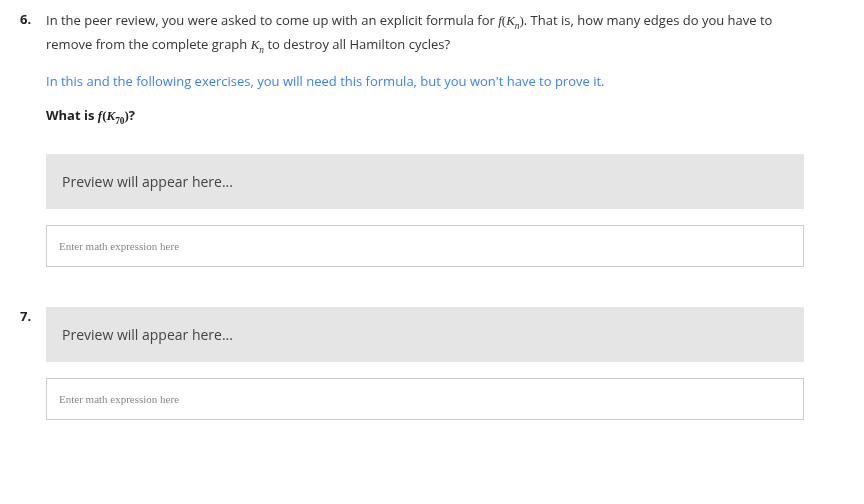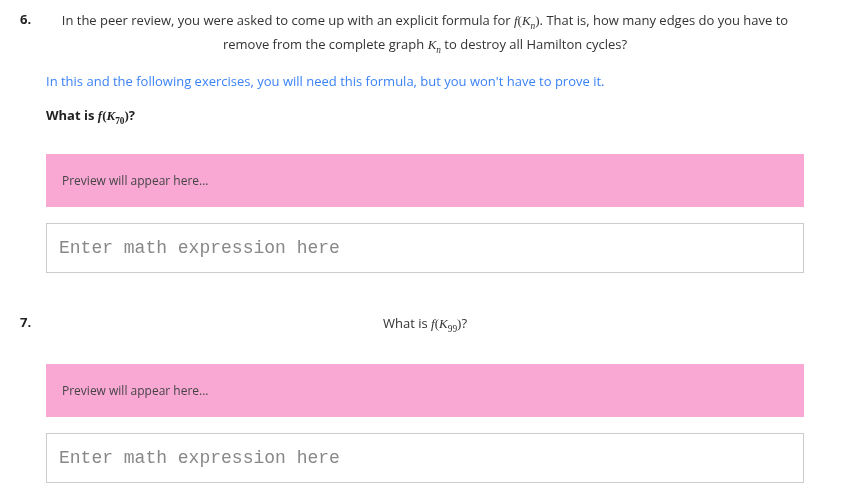--- a/index.html
+++ b/index.html
@@ -22,21 +22,20 @@
     padding-right: 6px;
     color: #222;
   }
   .q-body {
     flex: 1;
   }
   .q-text {
     line-height: 1.6;
     color: #333;
     margin-bottom: 14px;
-    text-align: center;
   }
   .q-subtext {
     line-height: 1.6;
     color: #3b82f6;
     margin-bottom: 14px;
   }
   .q-prompt {
     font-weight: 700;
     color: #222;
     margin-bottom: 28px;
@@ -50,35 +49,35 @@
     font-style: normal;
   }
   .math-sub {
     font-size: 0.72em;
     vertical-align: sub;
     font-family: "Georgia", "Times New Roman", serif;
     position: relative;
     top: 0.05em;
   }
   .preview-box {
-    background: #f9a8d4;
+    background: #e5e5e5;
     padding: 18px 16px;
-    font-size: 12px;
+    font-size: 14px;
     color: #444;
     margin-bottom: 16px;
   }
   .input-box {
     border: 1px solid #ccc;
     padding: 14px 12px;
-    font-size: 18px;
+    font-size: 11px;
     color: #777;
     background: #fff;
     width: 100%;
     outline: none;
-    font-family: Liberation Mono, monospace;
+    font-family: Liberation Serif, serif;
   }
   .input-box::placeholder {
     color: #888;
   }
 </style>
 </head>
 <body>
 
 <div class="question">
   <div class="q-number">6.</div>
@@ -97,21 +96,18 @@
     <div class="preview-box">Preview will appear here...</div>
 
     <input type="text" class="input-box" placeholder="Enter math expression here" style="">
   </div>
 </div>
 
 <div class="question">
   <div class="q-number">7.</div>
   <div class="q-body">
 
-    <div class="q-text" style="margin-bottom:28px;">
-      <span>What is </span><span class="math-i">f</span><span class="math-r">(</span><span class="math-i">K</span><span class="math-sub">99</span><span class="math-r">)</span><span>?</span>
-    </div>
 
     <div class="preview-box">Preview will appear here...</div>
 
     <input type="text" class="input-box" placeholder="Enter math expression here" style="">
   </div>
 </div>
 
 </body></html>

